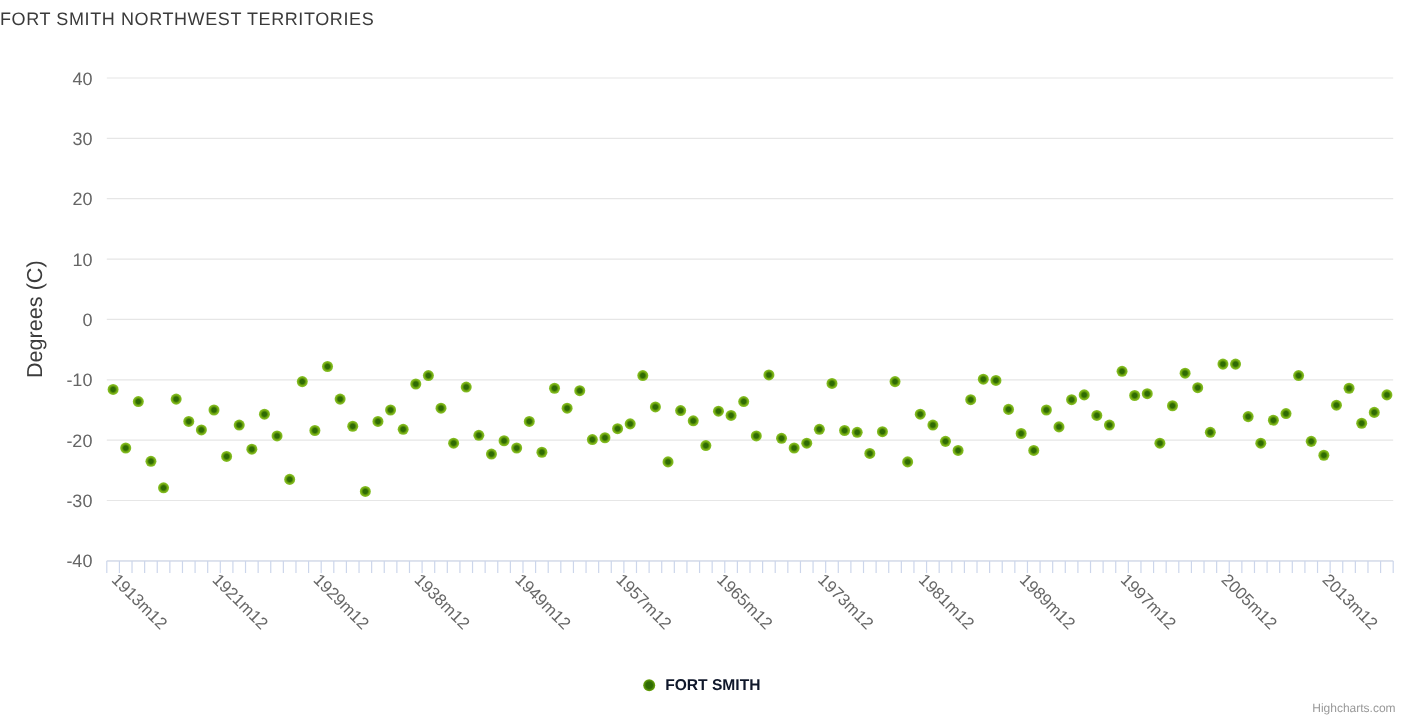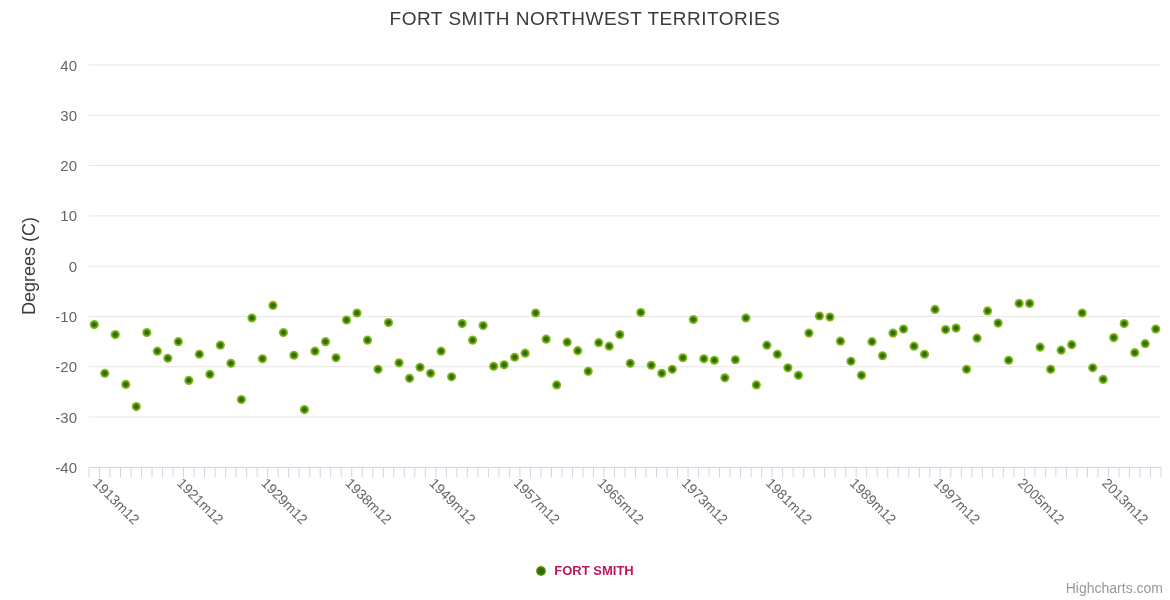--- a/index.html
+++ b/index.html
@@ -1,22 +1,22 @@
 <!DOCTYPE html>
 <html><head>
 <meta charset="utf-8">
 <style>
   html,body { margin:0; padding:0; background:#fff; }
   .chart {
     position:relative; width:1170px; height:600px; background:#ffffff;
     font-family:"Liberation Sans", sans-serif; overflow:hidden;
   }
   .chart-title {
-    position:absolute; top:8px; left:0; right:0; text-align:center;
-    font-size:19px; color:#3a3a3a; letter-spacing:0.5px;
+    position:absolute; top:8px; left:0; right:0; text-align:left;
+    font-size:15px; color:#3a3a3a; letter-spacing:0.5px;
   }
   .chart-subtitle {
     position:absolute; top:35px; left:0; right:0; text-align:center;
     font-size:13px; color:#666666;
   }
   .y-axis-title {
     position:absolute; left:-120px; top:255px; width:300px; height:22px;
     text-align:center; transform:rotate(-90deg);
     font-size:18px; color:#3c3c3c;
   }
@@ -24,24 +24,24 @@
   .plot-svg text { font-family:"Liberation Sans", sans-serif; }
   .legend {
     position:absolute; top:563px; left:0; right:0;
     display:flex; justify-content:center; align-items:center; gap:8px;
   }
   .legend-item { display:flex; align-items:center; gap:8px; cursor:pointer; }
   .legend-dot {
     width:10px; height:10px; border-radius:50%;
     background:radial-gradient(circle, #2f6b04 0%, #2f6b04 38%, #6fa90e 72%, #8ac432 100%);
   }
-  .legend-label { font-size:13px; font-weight:bold; color:#be185d; }
+  .legend-label { font-size:13px; font-weight:bold; color:#0f172a; }
   .credits {
     position:absolute; right:7px; bottom:4px;
-    font-size:14px; color:#999999;
+    font-size:10px; color:#999999;
   }
 </style>
 </head>
 <body>
 
 <div class="chart">
   <div class="chart-title">FORT SMITH NORTHWEST TERRITORIES</div>
   <div class="y-axis-title">Degrees (C)</div>
 
   <svg id="plot" class="plot-svg" width="1170" height="600">

